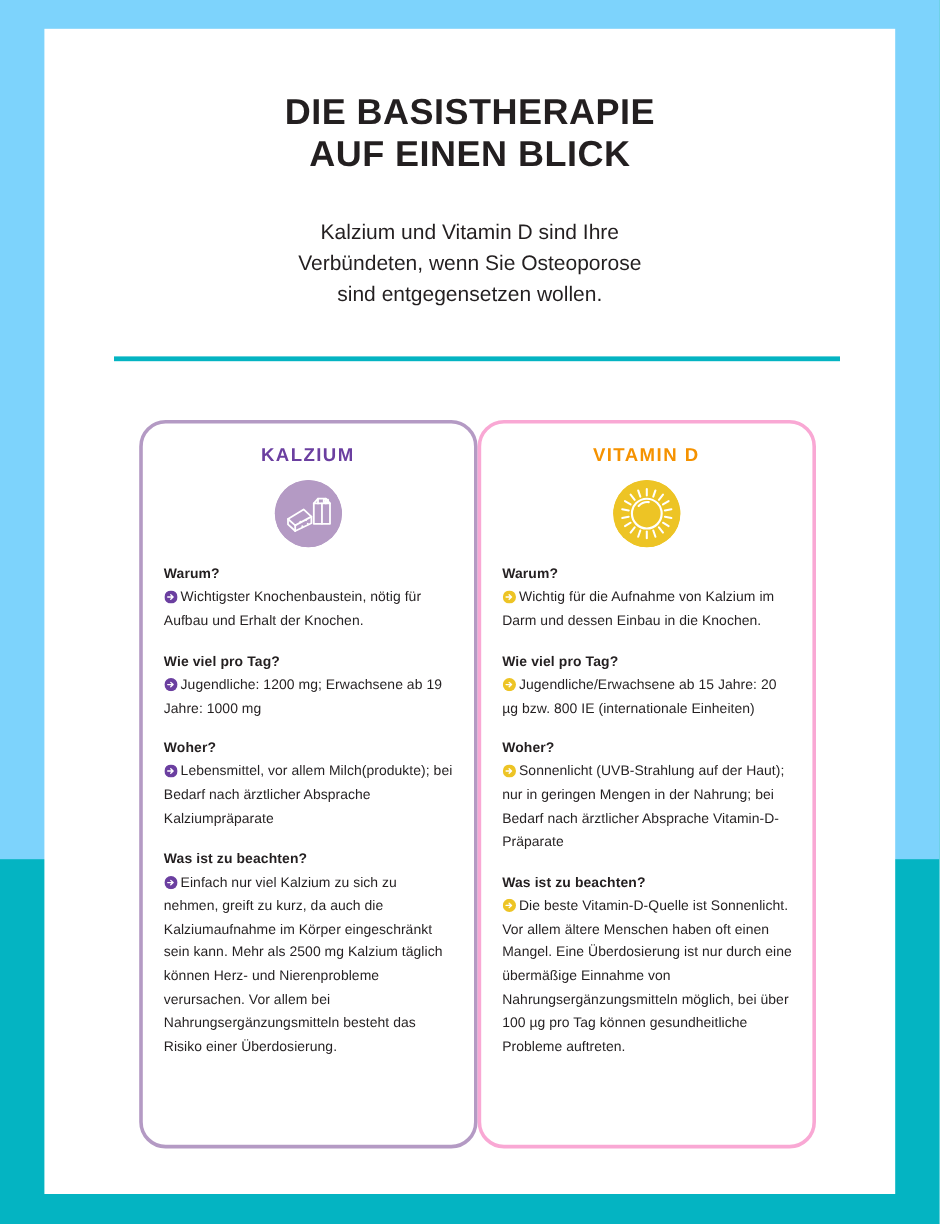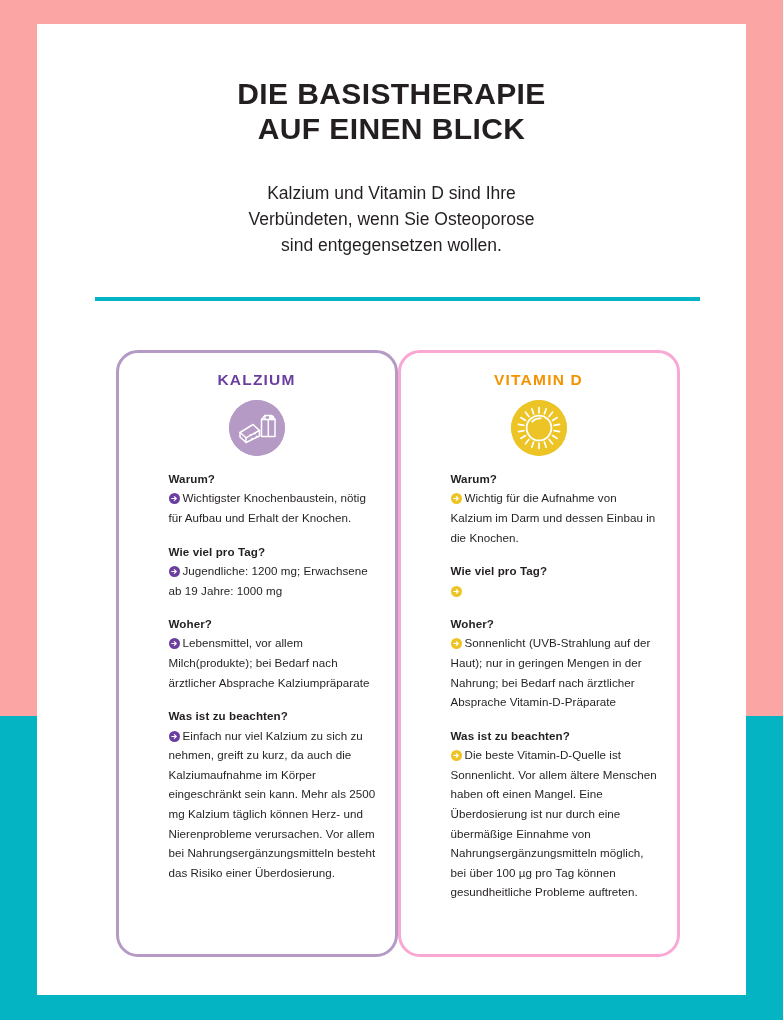--- a/index.html
+++ b/index.html
@@ -13,21 +13,21 @@
     font-family: "Liberation Sans", sans-serif;
     background: #04b4c2;
     overflow: hidden;
   }
 
   
   .page {
     position: relative;
     width: 783px;
     height: 716px;
-    background: #fca5a5;
+    background: #7dd3fc;
   }
 
   .sheet {
     position: absolute;
     left: 37px;
     top: 24px;
     width: 709px;
     height: 971px;
     background: #ffffff;
   }
@@ -113,21 +113,21 @@
   .icon-circle {
     width: 56px;
     height: 56px;
     border-radius: 50%;
     display: block;
   }
   .icon-circle.purple { background: #b49ac4; }
   .icon-circle.yellow { background: #edc425; }
 
   
-  .sections { padding: 0 2px 0 4px; margin-left: 32px; }
+  .sections { padding: 0 2px 0 4px; }
 
   .section { margin-bottom: 15px; }
   .section:last-child { margin-bottom: 0; }
 
   .sec-head {
     font-size: 11.6px;
     font-weight: 700;
     color: #231f20;
     line-height: 1.5;
     margin-bottom: 1px;
@@ -267,21 +267,21 @@
             <div class="sec-body"><svg class="arrow-icon" width="11" height="11" viewBox="0 0 16 16">
                   <circle cx="8" cy="8" r="8" fill="#edc425"></circle>
                   <path d="M4 8 H10 M7.7 5.3 L10.6 8 L7.7 10.7" fill="none" stroke="#ffffff" stroke-width="1.6" stroke-linecap="round" stroke-linejoin="round"></path>
                 </svg><span>Wichtig für die Aufnahme von Kalzium im Darm und dessen Einbau in die Knochen.</span></div>
           </div>
           <div class="section">
             <div class="sec-head">Wie viel pro Tag?</div>
             <div class="sec-body"><svg class="arrow-icon" width="11" height="11" viewBox="0 0 16 16">
                   <circle cx="8" cy="8" r="8" fill="#edc425"></circle>
                   <path d="M4 8 H10 M7.7 5.3 L10.6 8 L7.7 10.7" fill="none" stroke="#ffffff" stroke-width="1.6" stroke-linecap="round" stroke-linejoin="round"></path>
-                </svg></div>
+                </svg><span>Jugendliche/Erwachsene ab 15 Jahre: 20 µg bzw. 800 IE (internationale Einheiten)</span></div>
           </div>
           <div class="section">
             <div class="sec-head">Woher?</div>
             <div class="sec-body"><svg class="arrow-icon" width="11" height="11" viewBox="0 0 16 16">
                   <circle cx="8" cy="8" r="8" fill="#edc425"></circle>
                   <path d="M4 8 H10 M7.7 5.3 L10.6 8 L7.7 10.7" fill="none" stroke="#ffffff" stroke-width="1.6" stroke-linecap="round" stroke-linejoin="round"></path>
                 </svg><span>Sonnenlicht (UVB-Strahlung auf der Haut); nur in geringen Mengen in der Nahrung; bei Bedarf nach ärztlicher Absprache Vitamin-D-Präparate</span></div>
           </div>
           <div class="section">
             <div class="sec-head">Was ist zu beachten?</div>

